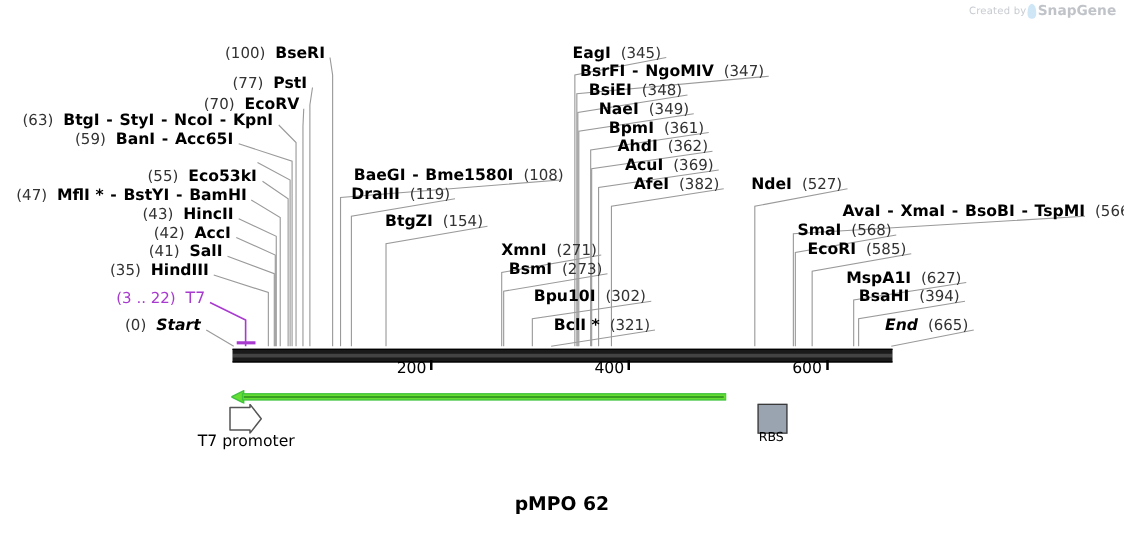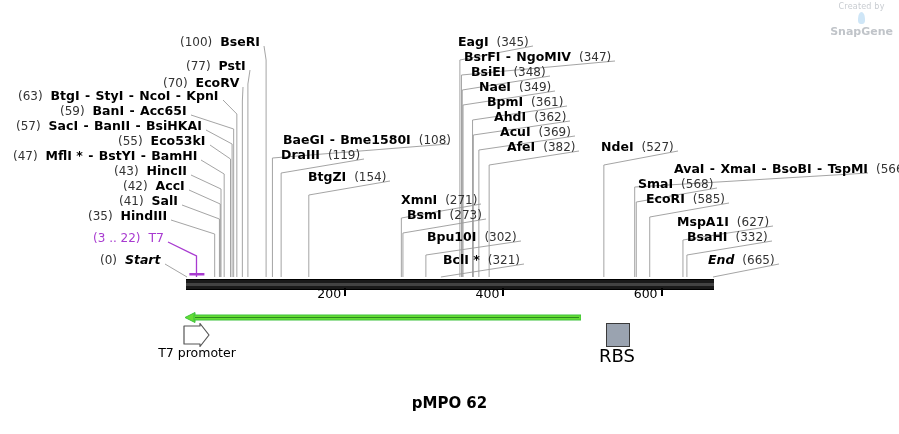--- a/index.html
+++ b/index.html
@@ -12,21 +12,20 @@
     color:#000;
   }
   #map{position:absolute;left:0;top:0;width:899px;height:434px;}
 
   
   .watermark{
     position:absolute;right:6px;top:2px;
     display:flex;align-items:center;gap:1px;
     font-size:9px;color:#c3c7cc;
     letter-spacing:.2px;
-    flex-direction:column;
   }
   .watermark .wm-created{font-size:8px;color:#c8ccd1;}
   .watermark .wm-brand{font-size:11px;color:#c0c4c9;font-weight:600;letter-spacing:0;}
   .wm-leaf{display:inline-block;width:7px;height:12px;position:relative;}
   .wm-leaf i{
     position:absolute;left:0;top:0;width:7px;height:12px;
     background:#cfe6f7;
     border-radius:55% 55% 45% 45%/65% 65% 35% 35%;
     display:block;
   }
@@ -92,21 +91,21 @@
     position:absolute;left:152px;top:345px;width:90px;
     text-align:center;font-size:12.5px;color:#000;
   }
   .feat-rbs{
     position:absolute;left:606px;top:323px;
     width:22px;height:22px;
     background:#9aa3b0;border:1px solid #3a3a3a;
   }
   .feat-rbs-label{
     position:absolute;left:582px;top:345px;width:70px;
-    text-align:center;font-size:18px;color:#000;
+    text-align:center;font-size:10px;color:#000;
   }
 
   
   .title{
     position:absolute;left:0;top:394px;width:899px;
     text-align:center;font-size:15px;font-weight:bold;color:#000;
   }
   .subtitle{
     position:absolute;left:0;top:412px;width:899px;
     text-align:center;font-size:12.5px;color:#000;
@@ -164,21 +163,20 @@
       <path d="M 779 264 L 713 277 L 713 277" fill="none" stroke="#9a9a9a" stroke-width="0.9"></path>
       <rect x="189.37293233082707" y="273" width="15.02857142857144" height="2.5" fill="#a83ad0"></rect>
     </svg>
 
   <div class="labels" id="label-layer">
       <div class="lrow" style="left: 180px; top: 35px;"><span class="pos">(100)</span>&nbsp;&nbsp;<span><span class="enz">BseRI</span></span></div>
       <div class="lrow" style="left: 186px; top: 59px;"><span class="pos">(77)</span>&nbsp;&nbsp;<span><span class="enz">PstI</span></span></div>
       <div class="lrow" style="left: 163px; top: 76px;"><span class="pos">(70)</span>&nbsp;&nbsp;<span><span class="enz">EcoRV</span></span></div>
       <div class="lrow" style="left: 18px; top: 89px;"><span class="pos">(63)</span>&nbsp;&nbsp;<span><span class="enz">BtgI</span><span class="sep"> - </span><span class="enz">StyI</span><span class="sep"> - </span><span class="enz">NcoI</span><span class="sep"> - </span><span class="enz">KpnI</span></span></div>
       <div class="lrow" style="left: 60px; top: 104px;"><span class="pos">(59)</span>&nbsp;&nbsp;<span><span class="enz">BanI</span><span class="sep"> - </span><span class="enz">Acc65I</span></span></div>
-      <div class="lrow" style="left: 16px; top: 119px;"><span class="pos">(57)</span>&nbsp;&nbsp;<span><span class="enz">SacI</span><span class="sep"> - </span><span class="enz">BanII</span><span class="sep"> - </span><span class="enz">BsiHKAI</span></span></div>
       <div class="lrow" style="left: 118px; top: 134px;"><span class="pos">(55)</span>&nbsp;&nbsp;<span><span class="enz">Eco53kI</span></span></div>
       <div class="lrow" style="left: 13px; top: 149px;"><span class="pos">(47)</span>&nbsp;&nbsp;<span><span class="enz">MflI *</span><span class="sep"> - </span><span class="enz">BstYI</span><span class="sep"> - </span><span class="enz">BamHI</span></span></div>
       <div class="lrow" style="left: 114px; top: 164px;"><span class="pos">(43)</span>&nbsp;&nbsp;<span><span class="enz">HincII</span></span></div>
       <div class="lrow" style="left: 123px; top: 179px;"><span class="pos">(42)</span>&nbsp;&nbsp;<span><span class="enz">AccI</span></span></div>
       <div class="lrow" style="left: 119px; top: 194px;"><span class="pos">(41)</span>&nbsp;&nbsp;<span><span class="enz">SalI</span></span></div>
       <div class="lrow" style="left: 88px; top: 209px;"><span class="pos">(35)</span>&nbsp;&nbsp;<span><span class="enz">HindIII</span></span></div>
       <div class="lrow purple" style="left: 93px; top: 231px;"><span class="pos">(3 .. 22)</span>&nbsp;&nbsp;<span><span class="enz">T7</span></span></div>
       <div class="lrow terminal" style="left: 100px; top: 253px;"><span class="pos">(0)</span>&nbsp;&nbsp;<span><span class="enz">Start</span></span></div>
       <div class="lrow" style="left: 276px; top: 133px; margin-left: 7px;"><span><span class="enz">BaeGI</span><span class="sep"> - </span><span class="enz">Bme1580I</span></span>&nbsp;&nbsp;<span class="pos">(108)</span></div>
       <div class="lrow" style="left: 281px; top: 148px;"><span><span class="enz">DraIII</span></span>&nbsp;&nbsp;<span class="pos">(119)</span></div>
@@ -193,21 +191,21 @@
       <div class="lrow" style="left: 479px; top: 80px;"><span><span class="enz">NaeI</span></span>&nbsp;&nbsp;<span class="pos">(349)</span></div>
       <div class="lrow" style="left: 487px; top: 95px;"><span><span class="enz">BpmI</span></span>&nbsp;&nbsp;<span class="pos">(361)</span></div>
       <div class="lrow" style="left: 494px; top: 110px;"><span><span class="enz">AhdI</span></span>&nbsp;&nbsp;<span class="pos">(362)</span></div>
       <div class="lrow" style="left: 500px; top: 125px;"><span><span class="enz">AcuI</span></span>&nbsp;&nbsp;<span class="pos">(369)</span></div>
       <div class="lrow" style="left: 507px; top: 140px;"><span><span class="enz">AfeI</span></span>&nbsp;&nbsp;<span class="pos">(382)</span></div>
       <div class="lrow" style="left: 601px; top: 140px;"><span><span class="enz">NdeI</span></span>&nbsp;&nbsp;<span class="pos">(527)</span></div>
       <div class="lrow" style="left: 630px; top: 162px; margin-left: 44px;"><span><span class="enz">AvaI</span><span class="sep"> - </span><span class="enz">XmaI</span><span class="sep"> - </span><span class="enz">BsoBI</span><span class="sep"> - </span><span class="enz">TspMI</span></span>&nbsp;&nbsp;<span class="pos">(566)</span></div>
       <div class="lrow" style="left: 638px; top: 177px;"><span><span class="enz">SmaI</span></span>&nbsp;&nbsp;<span class="pos">(568)</span></div>
       <div class="lrow" style="left: 646px; top: 192px; text-align: center;"><span><span class="enz">EcoRI</span></span>&nbsp;&nbsp;<span class="pos">(585)</span></div>
       <div class="lrow" style="left: 677px; top: 215px;"><span><span class="enz">MspA1I</span></span>&nbsp;&nbsp;<span class="pos">(627)</span></div>
-      <div class="lrow" style="left: 687px; top: 230px;"><span><span class="enz">BsaHI</span></span>&nbsp;&nbsp;<span class="pos">(332)</span></div>
+      <div class="lrow" style="left: 687px; top: 230px;"><span><span class="enz">BsaHI</span></span>&nbsp;&nbsp;<span class="pos">(394)</span></div>
       <div class="lrow terminal" style="left: 708px; top: 253px;"><span><span class="enz">End</span></span>&nbsp;&nbsp;<span class="pos">(665)</span></div>
     </div>
 
   <div class="seqbar">
     <div class="inner"></div>
   </div>
 
   <div class="ruler" id="ruler-layer">
       <div class="tick" style="left: 344.195px;"></div>
       <div class="ticklabel" style="left: 344.195px;">200</div>

